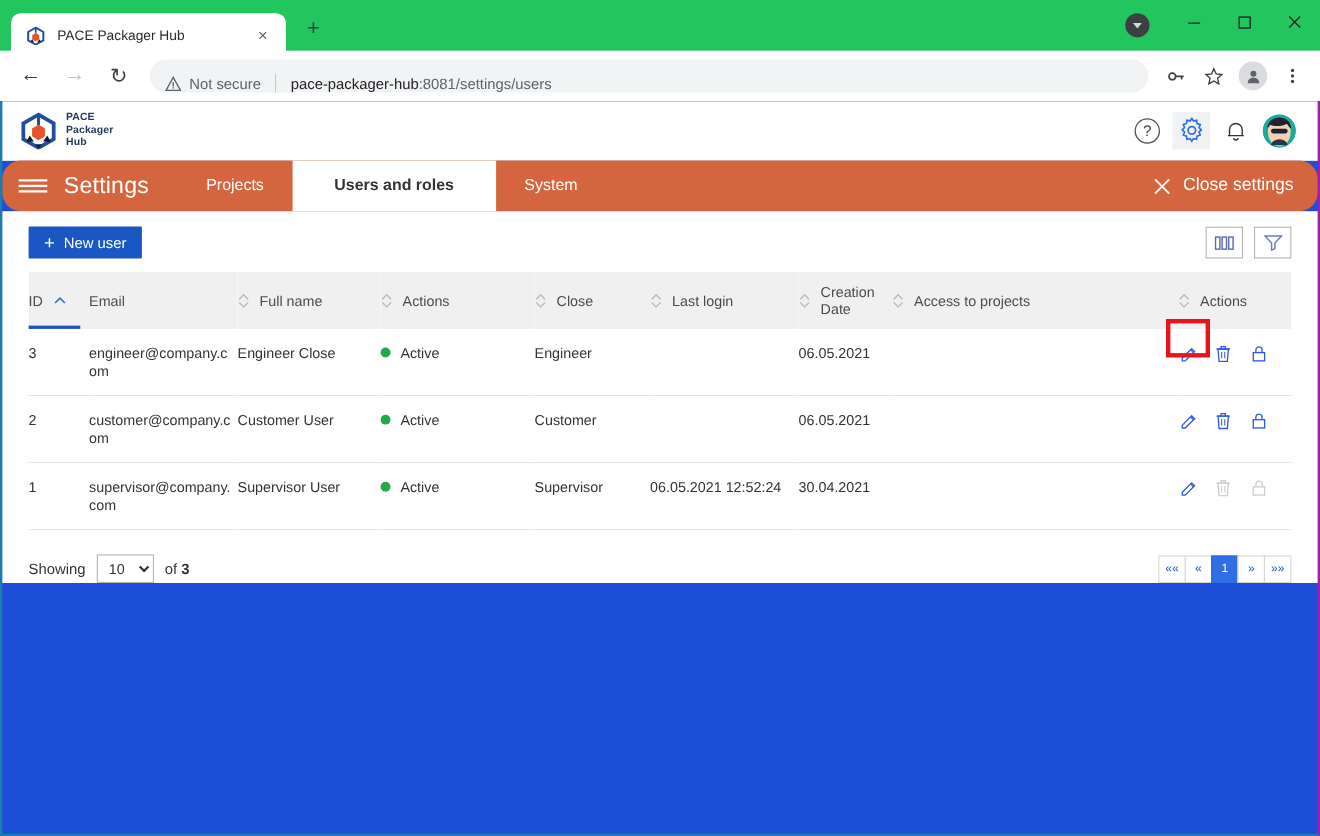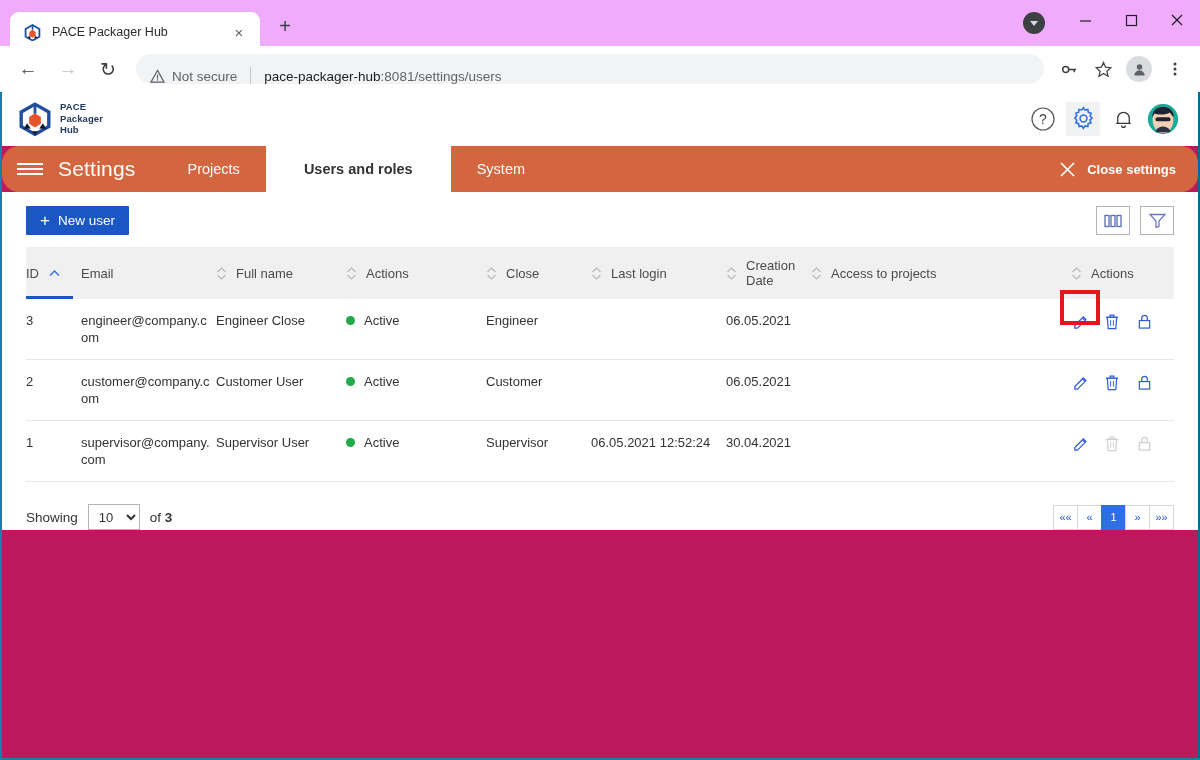--- a/index.html
+++ b/index.html
@@ -12,21 +12,21 @@
   }
 
   
   .browser {
     width: 1200px; height: 760px;
     background: #d6dade;
     position: relative;
     display: flex; flex-direction: column;
   }
   .titlebar {
-    height: 46px; background: #f0abfc;
+    height: 46px; background: #22c55e;
     display: flex; align-items: flex-end; position: relative;
     flex: none;
   }
   .tabstrip { display: flex; align-items: flex-end; padding-left: 10px; height: 46px; }
   .tab {
     width: 250px; height: 40px; background: #ffffff;
     border-radius: 9px 9px 0 0;
     display: flex; align-items: center; padding: 0 10px 0 14px;
     position: relative; top: 6px;
   }
@@ -89,24 +89,24 @@
     display: flex; align-items: center; justify-content: center; color: #3c4043;
   }
   .profile-circle {
     width: 26px; height: 26px; border-radius: 50%; background: #dadce0;
     display: flex; align-items: center; justify-content: center;
     margin: 0 6px; flex: none;
   }
 
   
   .viewport {
-    flex: 1; background: #be185d; position: relative; overflow: hidden;
+    flex: 1; background: #1d4ed8; position: relative; overflow: hidden;
     border-left: 2px solid #1a7fa8;
     border-bottom: 2px solid #1a7fa8;
-    border-right: 2px solid #0369a1;
+    border-right: 2px solid #a21caf;
   }
 
   
   .app-header {
     height: 54px; background: #ffffff;
     display: flex; align-items: center; padding: 0 18px 0 16px;
     border-bottom: 1px solid #ffffff;
   }
   .logo-wrap { display: flex; align-items: center; }
   .logo-mark { width: 34px; height: 34px; flex: none; }
@@ -144,21 +144,21 @@
     display: flex; align-items: center; justify-content: center;
     padding: 0 26px; color: #ffffff; font-size: 14.5px;
     min-width: 96px;
   }
   .stab.active {
     background: #ffffff; color: #333333; font-weight: bold;
     padding: 0 38px;
   }
   .close-settings {
     margin-left: auto; display: flex; align-items: center;
-    color: #ffffff; font-size: 13px; padding-right: 22px; gap: 11px; font-weight: bold;
+    color: #ffffff; font-size: 16px; padding-right: 22px; gap: 11px;
   }
 
   
   .content { padding: 0; background: #ffffff; }
   .action-row {
     display: flex; align-items: center; padding: 14px 24px 12px 24px;
   }
   .btn-primary {
     background: #1a56c4; color: #ffffff; border: none;
     height: 29px; padding: 0 14px; font-size: 13.5px;

